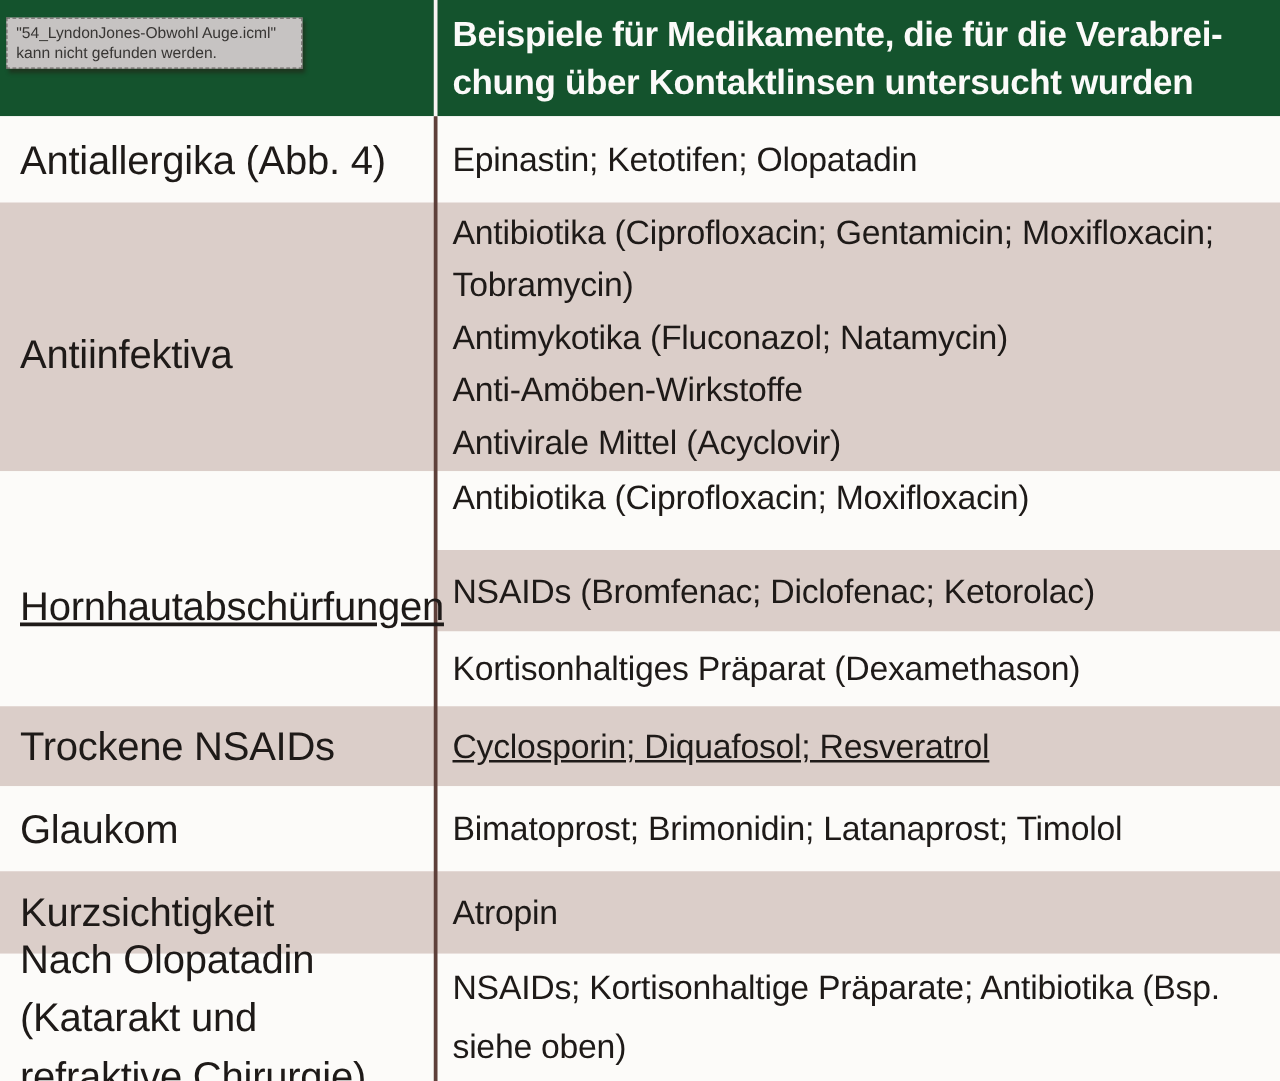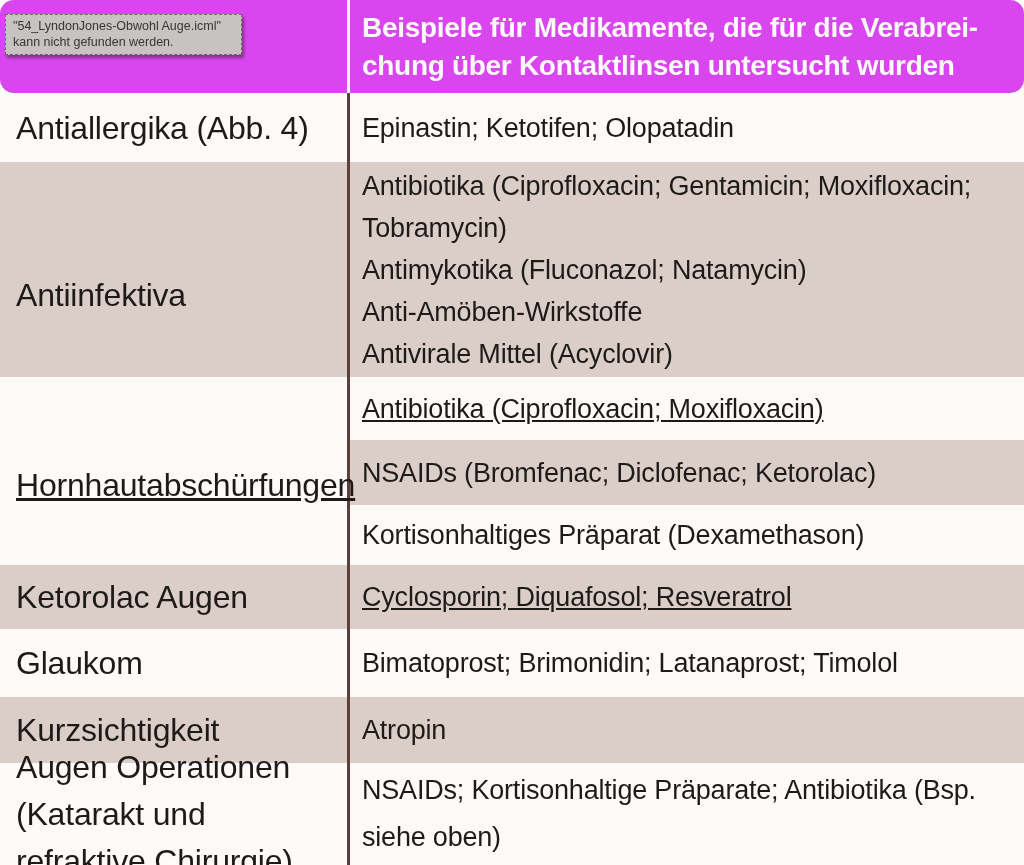--- a/index.html
+++ b/index.html
@@ -6,21 +6,21 @@
   .stage{
     position:relative;
     width:1024px;height:865px;
     overflow:hidden;
     font-family:"Liberation Sans", sans-serif;
     color:#1e1a18;
     letter-spacing:-0.2px;
     background:#fcfbf9;
   }
   .band{position:absolute;left:0;width:1024px;}
-  .bg-brown{background:#d946ef;border-radius:14px;}
+  .bg-brown{background:#14532d;}
   .bg-pink{background:#dbcec9;}
   .bg-white{background:#fcfbf9;}
 
   
   .header-band{top:0;height:93px;}
   .header-gap{position:absolute;left:347px;top:0;width:3px;height:93px;background:#f7f4f2;}
   .header-right{
     position:absolute;left:362px;top:0;width:652px;height:93px;
     display:flex;flex-direction:column;justify-content:center;
     color:#fbfaf9;font-weight:bold;font-size:28px;line-height:38px;letter-spacing:-0.3px;
@@ -45,23 +45,23 @@
     font-size:32px;line-height:42px;
   }
   .rcell{
     position:absolute;left:362px;width:652px;
     display:flex;flex-direction:column;justify-content:center;
     font-size:27px;line-height:42px;
   }
   .lh47{line-height:47px;}
 
   .lc1{top:93px;height:69px;}   .rc1{top:93px;height:69px;}
-  .lc2{top:162px;height:241px;margin-top:12px;} .rc2{top:162px;height:215px;}
+  .lc2{top:162px;height:241px;} .rc2{top:162px;height:215px;}
   .lc3{top:377px;height:216px;text-decoration:underline;}
-  .rc3a{top:377px;height:63px;text-decoration:underline;} .rc3b{top:440px;height:65px;} .rc3c{top:505px;height:60px;}
+  .rc3a{top:366px;height:63px;} .rc3b{top:440px;height:65px;} .rc3c{top:505px;height:60px;}
   .lc4{top:565px;height:64px;}  .rc4{top:565px;height:64px;text-decoration:underline;}
   .lc5{top:629px;height:68px;}  .rc5{top:629px;height:68px;}
   .lc6{top:697px;height:66px;}  .rc6{top:697px;height:66px;}
   .lc7{top:763px;height:102px;} .rc7{top:763px;height:102px;}
 
   
   .tooltip{
     position:absolute;left:5px;top:14px;width:222px;
     background:#c6c3c2;
     border:1px dashed #6b6865;
@@ -90,24 +90,24 @@
   <div class="band bg-pink  r4"></div>
   <div class="band bg-white r5"></div>
   <div class="band bg-pink  r6"></div>
   <div class="band bg-white r7"></div>
 
   <div class="divider"></div>
 
   <div class="lcell lc1">Antiallergika (Abb. 4)</div>
   <div class="lcell lc2">Antiinfektiva</div>
   <div class="lcell lc3">Hornhautabschürfungen</div>
-  <div class="lcell lc4">Ketorolac Augen</div>
+  <div class="lcell lc4">Trockene NSAIDs</div>
   <div class="lcell lc5">Glaukom</div>
   <div class="lcell lc6">Kurzsichtigkeit</div>
-  <div class="lcell lc7 lh47">Augen Operationen (Katarakt und refraktive Chirurgie)</div>
+  <div class="lcell lc7 lh47">Nach Olopatadin (Katarakt und refraktive Chirurgie)</div>
 
   <div class="rcell rc1">Epinastin; Ketotifen; Olopatadin</div>
 
   <div class="rcell rc2">
     <div>Antibiotika (Ciprofloxacin; Gentamicin; Moxifloxacin; Tobramycin)</div>
     <div>Antimykotika (Fluconazol; Natamycin)</div>
     <div>Anti-Amöben-Wirkstoffe</div>
     <div>Antivirale Mittel (Acyclovir)</div>
   </div>
 

